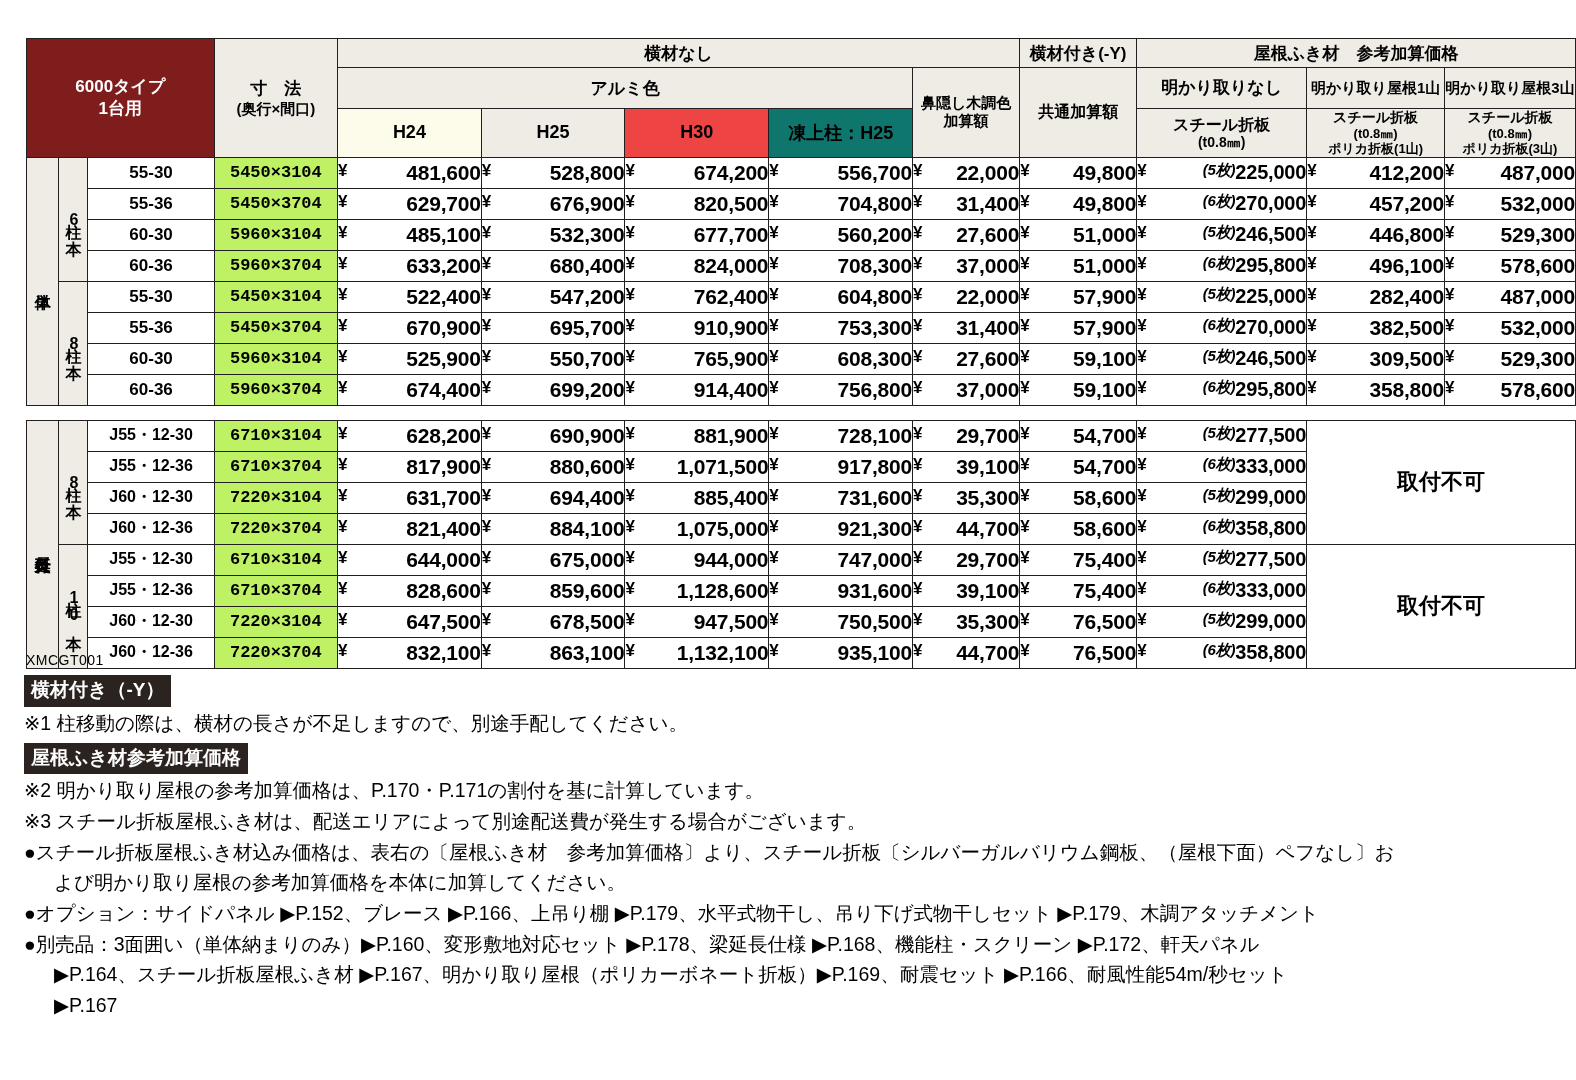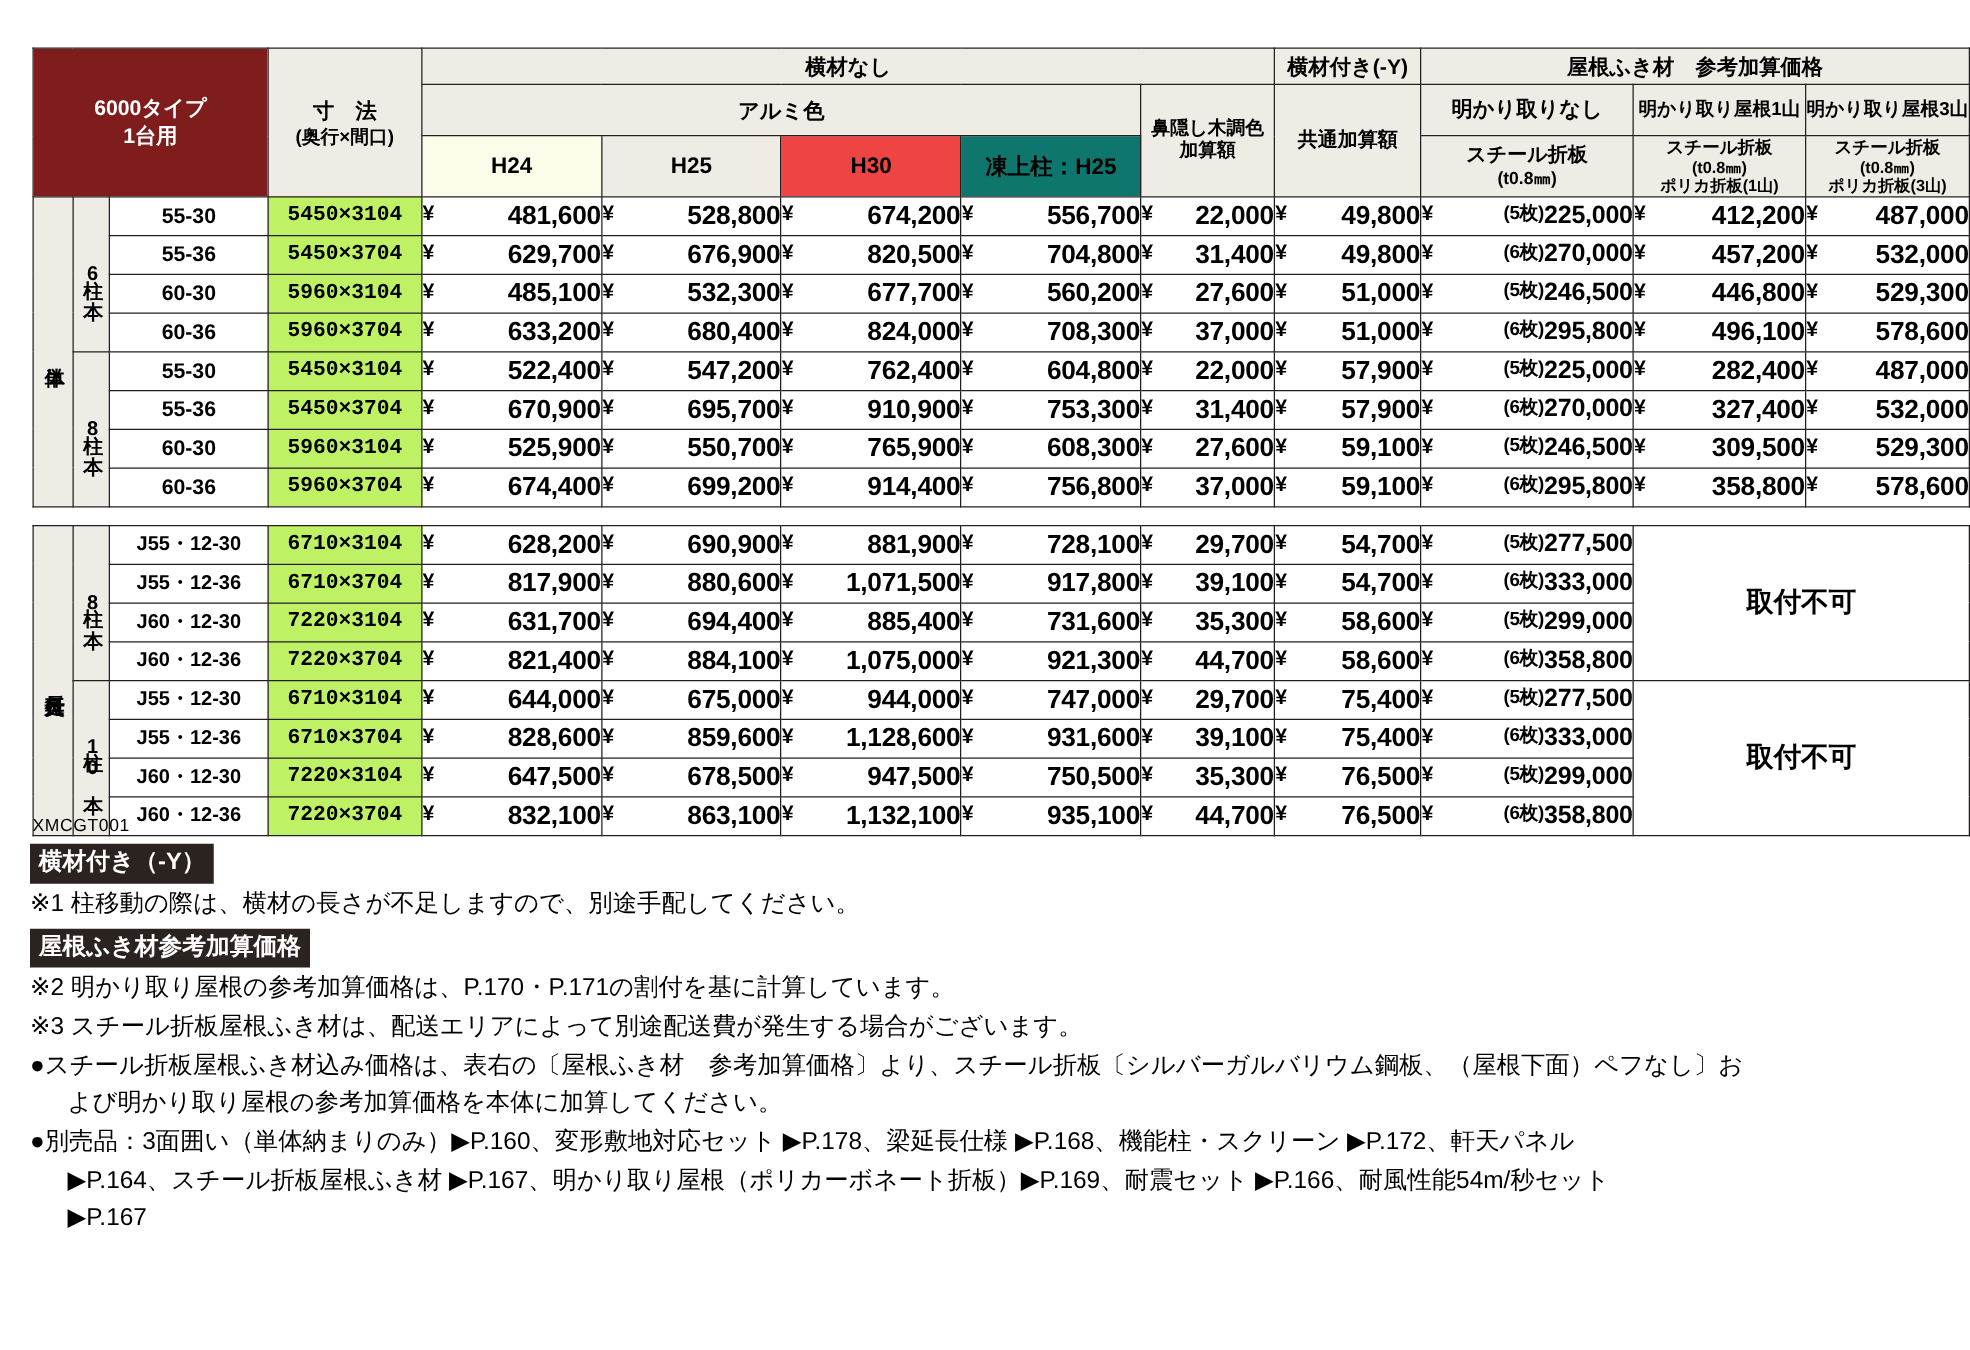--- a/index.html
+++ b/index.html
@@ -16,21 +16,21 @@
   .h30{background:#ef4444;font-size:18px;}
   .tou{background:#0f766e;font-size:18px;}
   .vert{background:#efece6;font-size:16px;writing-mode:vertical-rl;text-orientation:upright;line-height:1.05;padding:2px 0;}
   .rowlbl{background:#fff;font-size:17px;padding:0 6px;white-space:nowrap;}
   .dim{background:#bef264;font-size:17px;padding:0 6px;white-space:nowrap;font-family:Liberation Mono, monospace;}
   .money{background:#fff;font-size:0;padding:0 6px 0 6px;white-space:nowrap;}
   .money .yen{font-size:17px;float:left;}
   .money .num{font-size:21px;float:right;letter-spacing:-0.2px;}
   .money .num.sm{font-size:20px;}
   .cell-row{height:31px;}
-  .mk{font-size:15px;padding-left:4px;}
+  .mk{font-size:15px;padding-left:4px;font-style:italic;}
   .torituke{background:#fff;font-size:22px;}
   .code{position:absolute;left:26px;top:652px;font-size:14px;letter-spacing:0.5px;}
   .notes{position:absolute;left:24px;top:672px;width:1540px;font-size:19.5px;line-height:1.52;}
   .notes p{margin:0 0 1px 0;}
   .tagbox{display:inline-block;background:#2b2320;color:#fff;font-weight:bold;padding:1px 7px 2px 7px;font-size:19px;margin:3px 0 1px 0;}
   .ind{padding-left:30px;display:block;}
 </style>
 </head>
 <body>
 
@@ -337,21 +337,21 @@
             <span class="yen">¥</span>
             <span class="num">57,900</span>
           </td>
         <td class="money">
             <span class="yen">¥</span>
             <span class="num sm">270,000</span>
             <span class="mk num" style="font-size:15px">(6枚)</span>
           </td>
         <td class="money">
             <span class="yen">¥</span>
-            <span class="num">327,400</span>
+            <span class="num">382,500</span>
           </td>
         <td class="money">
             <span class="yen">¥</span>
             <span class="num">532,000</span>
           </td>
       </tr>
       <tr class="cell-row">
         <td class="rowlbl">60-30</td>
         <td class="dim">5960×3104</td>
         <td class="money">
@@ -716,20 +716,21 @@
   <div class="notes">
     <p><span class="tagbox">横材付き（-Y）</span></p>
     <p>※1 柱移動の際は、横材の長さが不足しますので、別途手配してください。</p>
     <p><span class="tagbox">屋根ふき材参考加算価格</span></p>
     <p>※2 明かり取り屋根の参考加算価格は、P.170・P.171の割付を基に計算しています。</p>
     <p>※3 スチール折板屋根ふき材は、配送エリアによって別途配送費が発生する場合がございます。</p>
     <p>●スチール折板屋根ふき材込み価格は、表右の〔屋根ふき材　参考加算価格〕より、スチール折板〔シルバーガルバリウム鋼板、（屋根下面）ペフなし〕お</p>
     <p>
         <span class="ind">よび明かり取り屋根の参考加算価格を本体に加算してください。</span>
       </p>
+    <p>●オプション：サイドパネル ▶P.152、ブレース ▶P.166、上吊り棚 ▶P.179、水平式物干し、吊り下げ式物干しセット ▶P.179、木調アタッチメント</p>
     <p>●別売品：3面囲い（単体納まりのみ）▶P.160、変形敷地対応セット ▶P.178、梁延長仕様 ▶P.168、機能柱・スクリーン ▶P.172、軒天パネル</p>
     <p>
         <span class="ind">▶P.164、スチール折板屋根ふき材 ▶P.167、明かり取り屋根（ポリカーボネート折板）▶P.169、耐震セット ▶P.166、耐風性能54m/秒セット</span>
       </p>
     <p>
         <span class="ind">▶P.167</span>
       </p>
   </div>
 
 </div>

